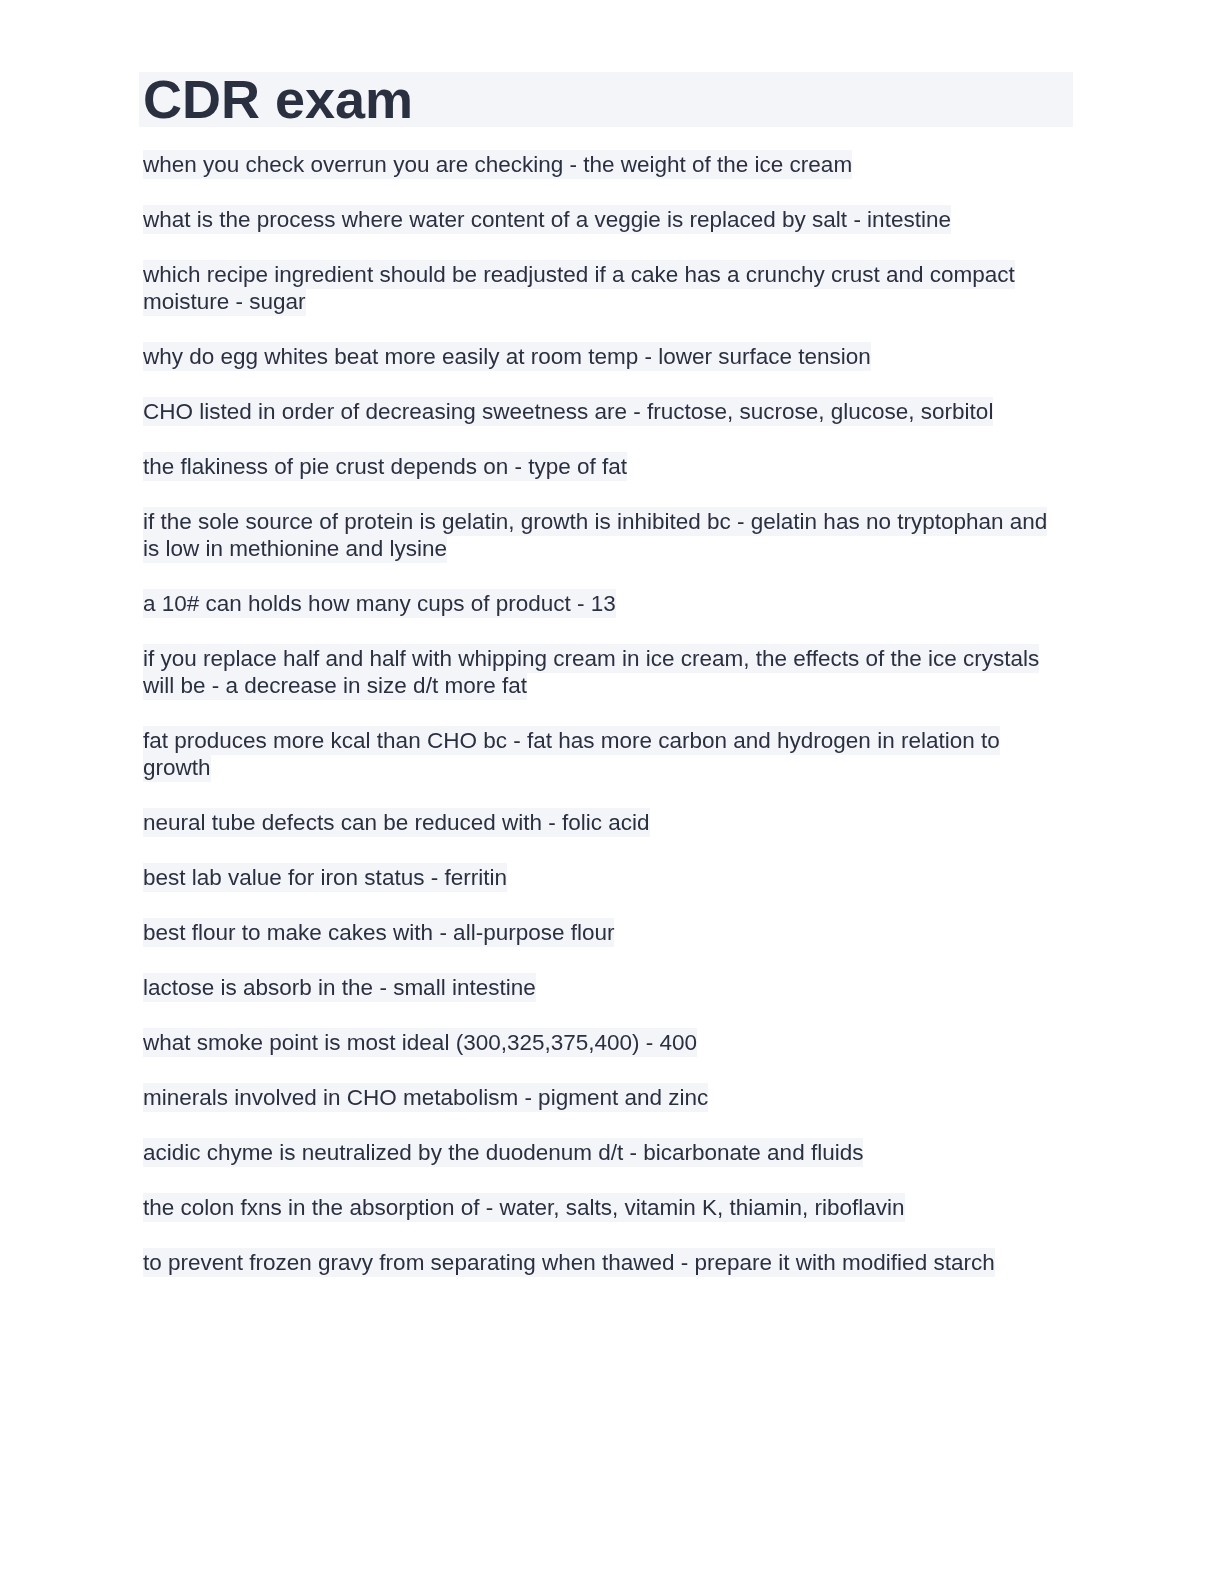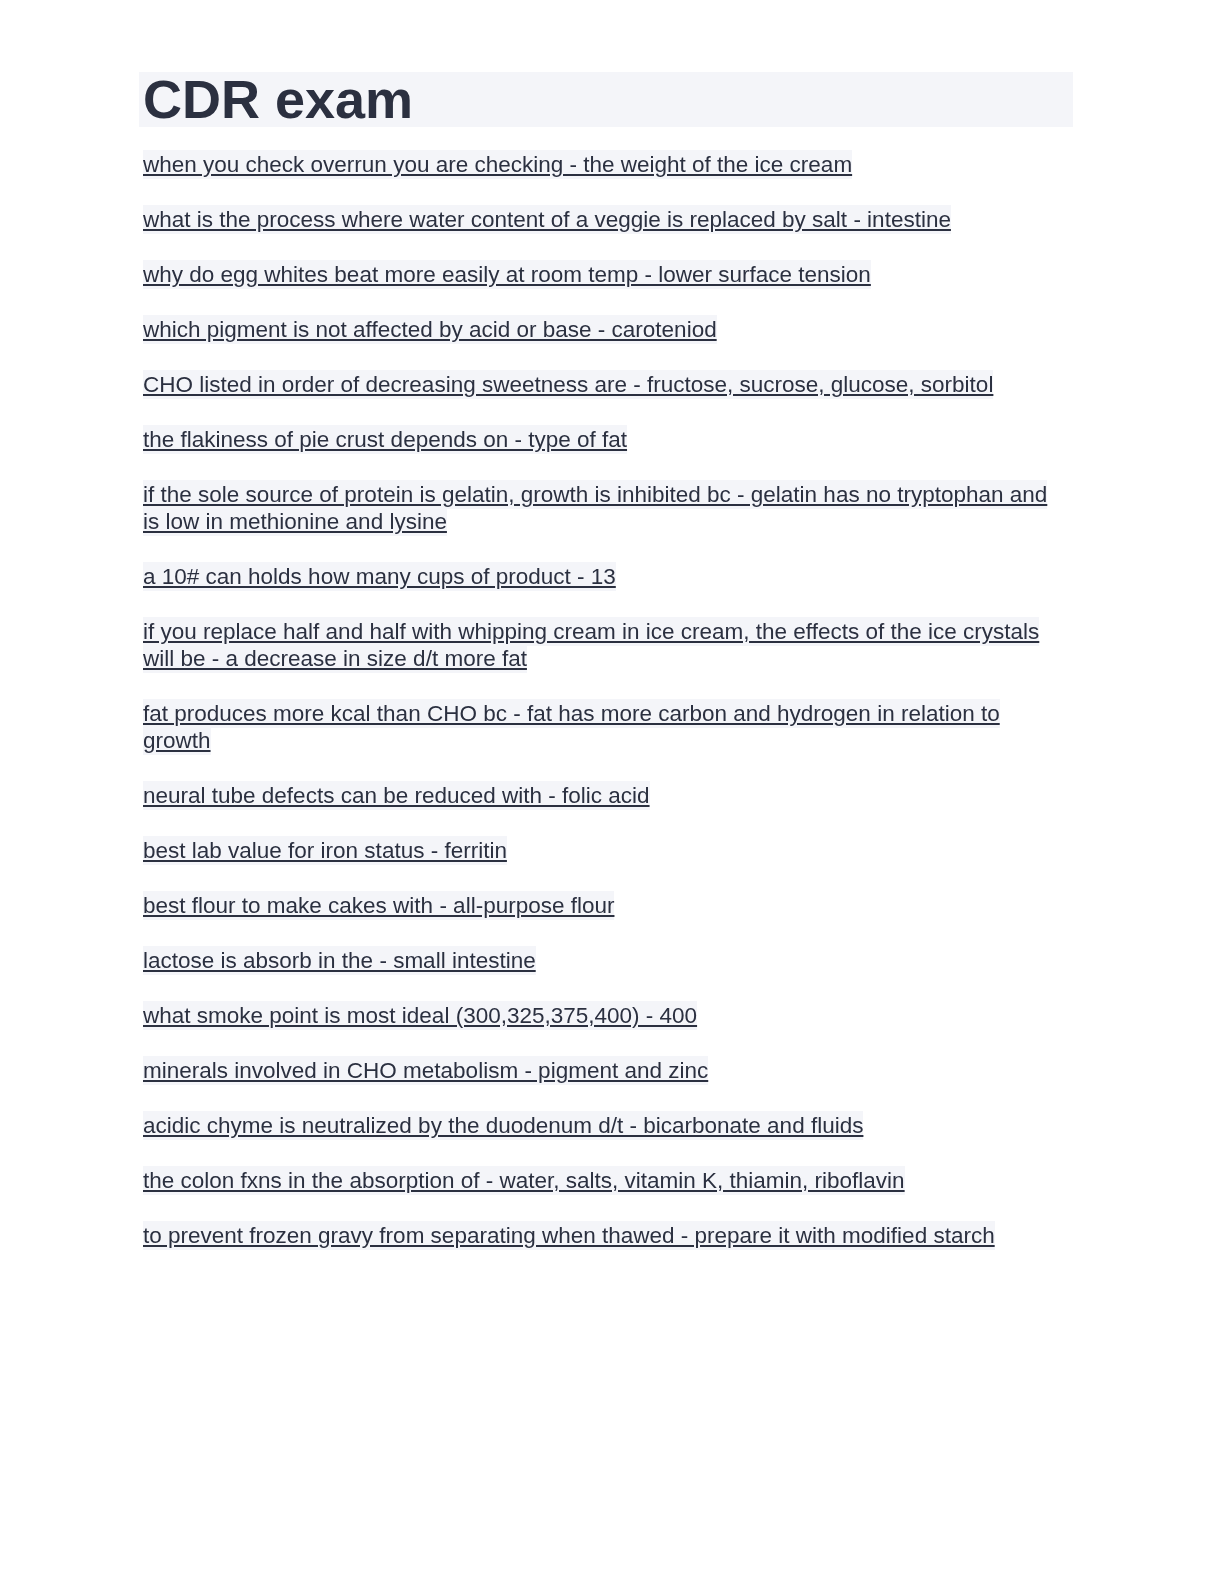--- a/index.html
+++ b/index.html
@@ -36,21 +36,20 @@
       font-size: 54px;
       line-height: 55px;
       color: #2b3040;
       letter-spacing: 0px;
     }
     .qa-list {
       list-style: none;
       margin: 0;
       padding: 0;
       margin-top: 24px;
-      text-decoration: underline;
     }
     .qa-item {
       margin: 0 0 28px 0;
       padding: 0 4px;
       font-size: 22.5px;
       line-height: 27px;
     }
     .qa-text {
       background: #f4f5f9;
       box-decoration-break: clone;
@@ -62,22 +61,22 @@
 <body>
 
 <div class="page">
   <div class="title-box">
     <h1 class="title">CDR exam</h1>
   </div>
 
   <ul class="qa-list">
     <li class="qa-item"><span class="qa-text">when you check overrun you are checking - the weight of the ice cream</span></li>
     <li class="qa-item"><span class="qa-text">what is the process where water content of a veggie is replaced by salt - intestine</span></li>
+    <li class="qa-item"><span class="qa-text">which recipe ingredient should be readjusted if a cake has a crunchy crust and compact moisture - sugar</span></li>
     <li class="qa-item"><span class="qa-text">why do egg whites beat more easily at room temp - lower surface tension</span></li>
-    <li class="qa-item"><span class="qa-text">which pigment is not affected by acid or base - caroteniod</span></li>
     <li class="qa-item"><span class="qa-text">CHO listed in order of decreasing sweetness are - fructose, sucrose, glucose, sorbitol</span></li>
     <li class="qa-item"><span class="qa-text">the flakiness of pie crust depends on - type of fat</span></li>
     <li class="qa-item"><span class="qa-text">if the sole source of protein is gelatin, growth is inhibited bc - gelatin has no tryptophan and is low in methionine and lysine</span></li>
     <li class="qa-item"><span class="qa-text">a 10# can holds how many cups of product - 13</span></li>
     <li class="qa-item"><span class="qa-text">if you replace half and half with whipping cream in ice cream, the effects of the ice crystals will be - a decrease in size d/t more fat</span></li>
     <li class="qa-item"><span class="qa-text">fat produces more kcal than CHO bc - fat has more carbon and hydrogen in relation to growth</span></li>
     <li class="qa-item"><span class="qa-text">neural tube defects can be reduced with - folic acid</span></li>
     <li class="qa-item"><span class="qa-text">best lab value for iron status - ferritin</span></li>
     <li class="qa-item"><span class="qa-text">best flour to make cakes with - all-purpose flour</span></li>
     <li class="qa-item"><span class="qa-text">lactose is absorb in the - small intestine</span></li>

